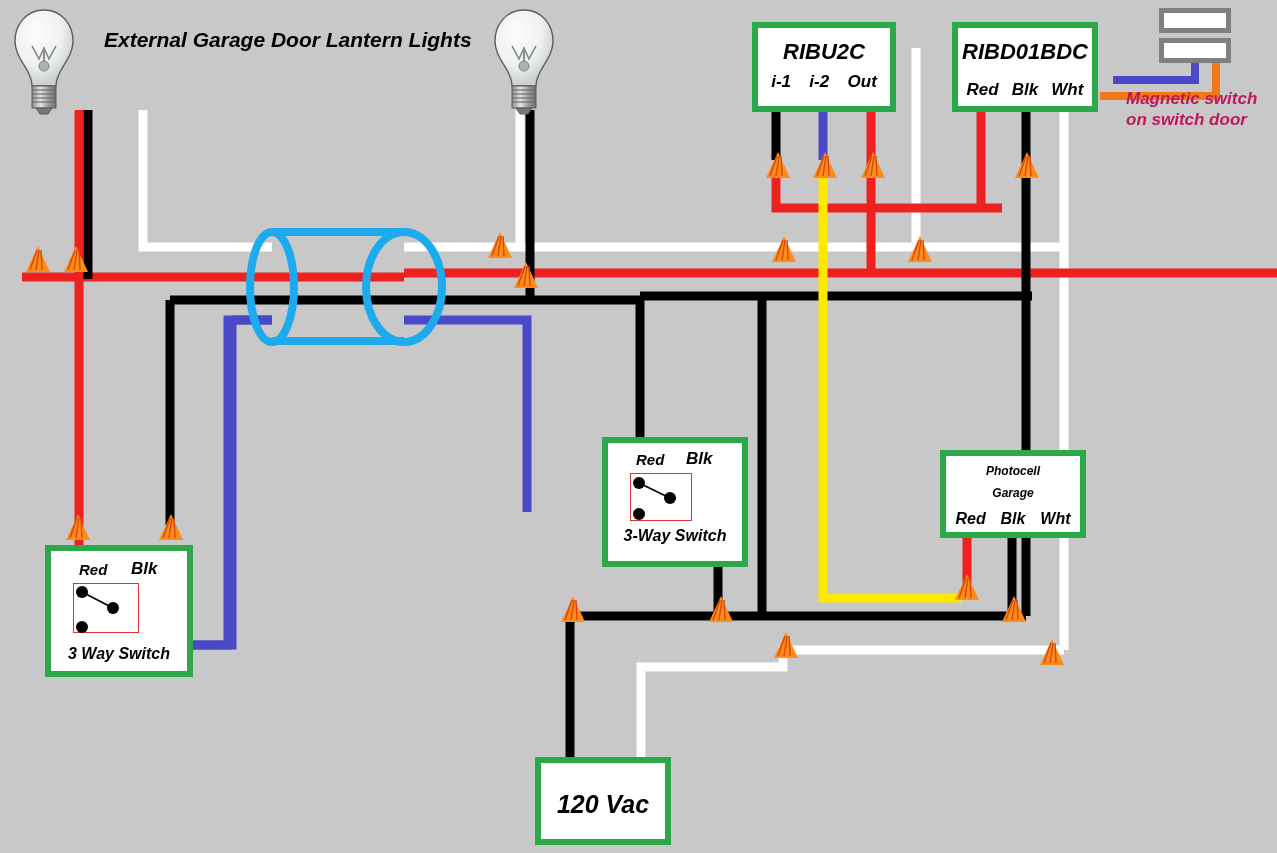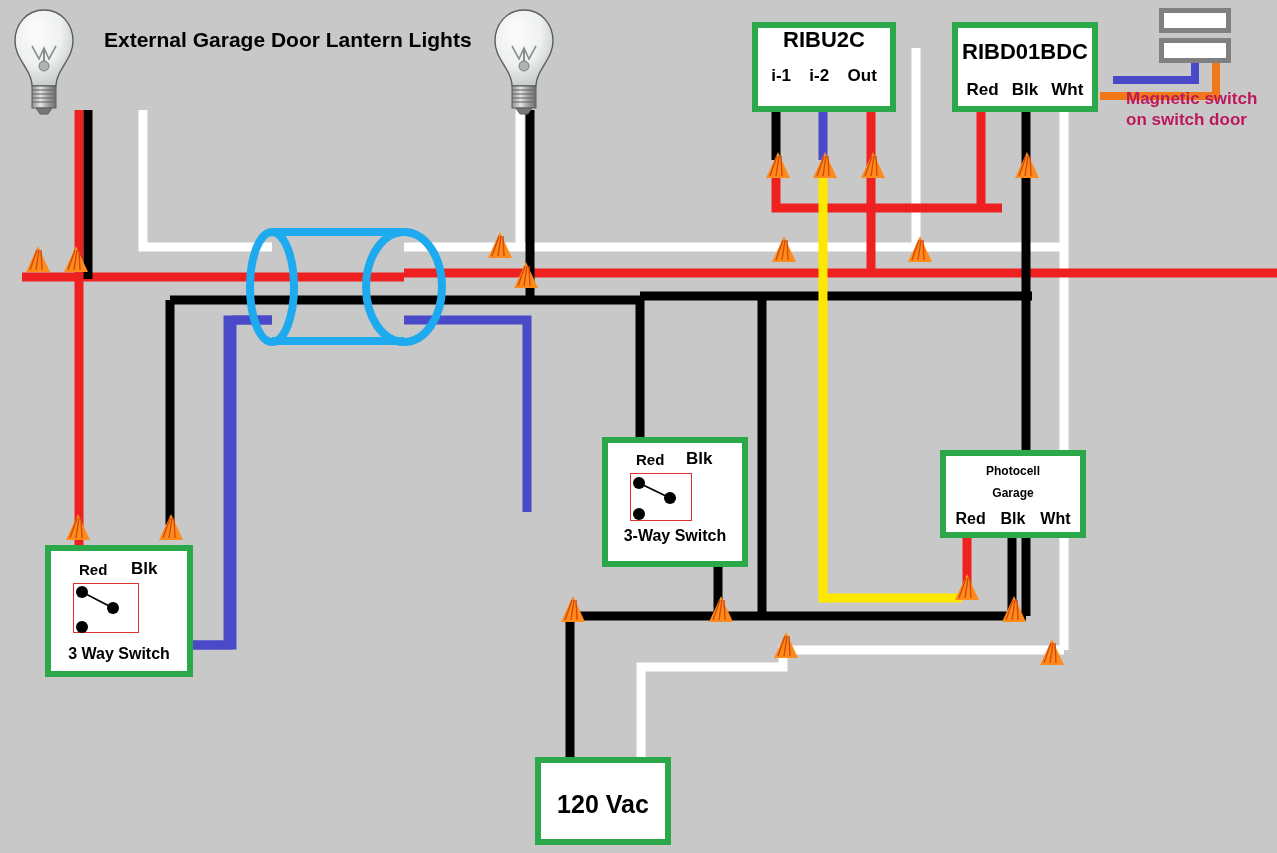--- a/index.html
+++ b/index.html
@@ -4,42 +4,42 @@
 <title>Garage Lantern Wiring Diagram</title>
 <style>
   html,body{margin:0;padding:0;}
   body{
     width:1277px;height:853px;
     background:#c8c8c8;
     font-family:"Liberation Sans", sans-serif;
     overflow:hidden;
     position:relative;
   }
-  #stage{position:absolute;left:0;top:0;width:1081px;height:853px;}
+  #stage{position:absolute;left:0;top:0;width:1081px;height:853px;font-style:italic;}
   #wires{position:absolute;left:0;top:0;width:1277px;height:853px;}
 
   .box{
     position:absolute;
     background:#ffffff;
     border:6px solid #2aa84a;
     box-sizing:border-box;
     text-align:center;
     color:#000;
     font-weight:bold;
   }
   .box .title{font-size:21px;line-height:1.05;}
   .box .terms{
     position:absolute;left:0;right:0;
     display:flex;justify-content:space-around;
     font-size:17px;font-weight:bold;
   }
 
   #ribu2c{left:752px;top:22px;width:144px;height:90px;}
-  #ribu2c .title{font-size:22px;}
-  #ribu2c .terms{bottom:20px;padding:0 4px;}
+  #ribu2c .title{margin-top:12px;font-size:22px;}
+  #ribu2c .terms{bottom:14px;padding:0 4px;}
 
   #ribd01bdc{left:952px;top:22px;width:146px;height:90px;}
   #ribd01bdc .title{margin-top:12px;font-size:22px;}
   #ribd01bdc .terms{bottom:6px;padding:0 2px;}
 
   #photocell{left:940px;top:450px;width:146px;height:88px;}
   #photocell .title{margin-top:9px;font-size:12px;}
   #photocell .terms{bottom:4px;padding:0 2px;font-size:16px;}
 
   #supply{left:535px;top:757px;width:136px;height:88px;}

